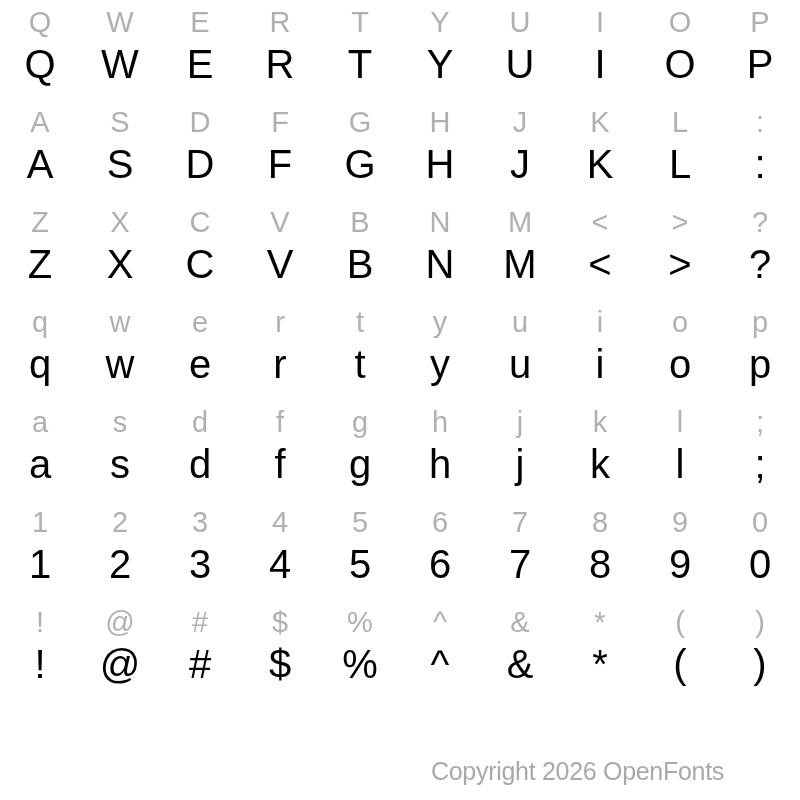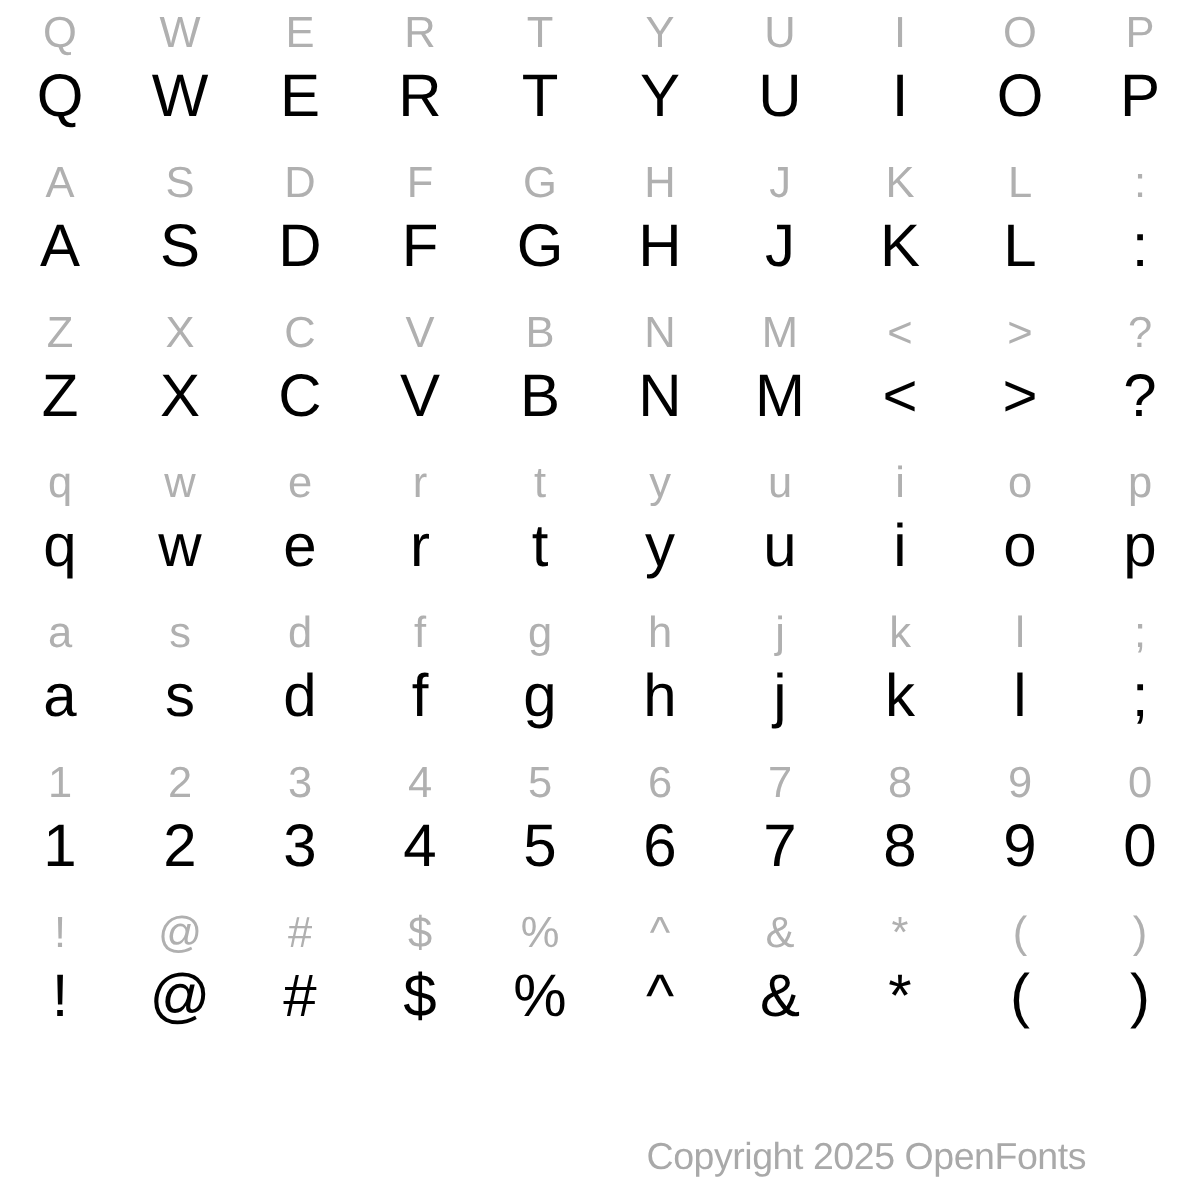--- a/index.html
+++ b/index.html
@@ -343,14 +343,14 @@
         <div class="cell">
           <span class="sample">(</span>
           <span class="glyph">(</span>
         </div>
         <div class="cell">
           <span class="sample">)</span>
           <span class="glyph">)</span>
         </div>
       </div>
     </div>
-  <div class="copyright">Copyright 2025 OpenFonts</div>
+  <div class="copyright">Copyright 2026 OpenFonts</div>
 </div>
 
 </body></html>

